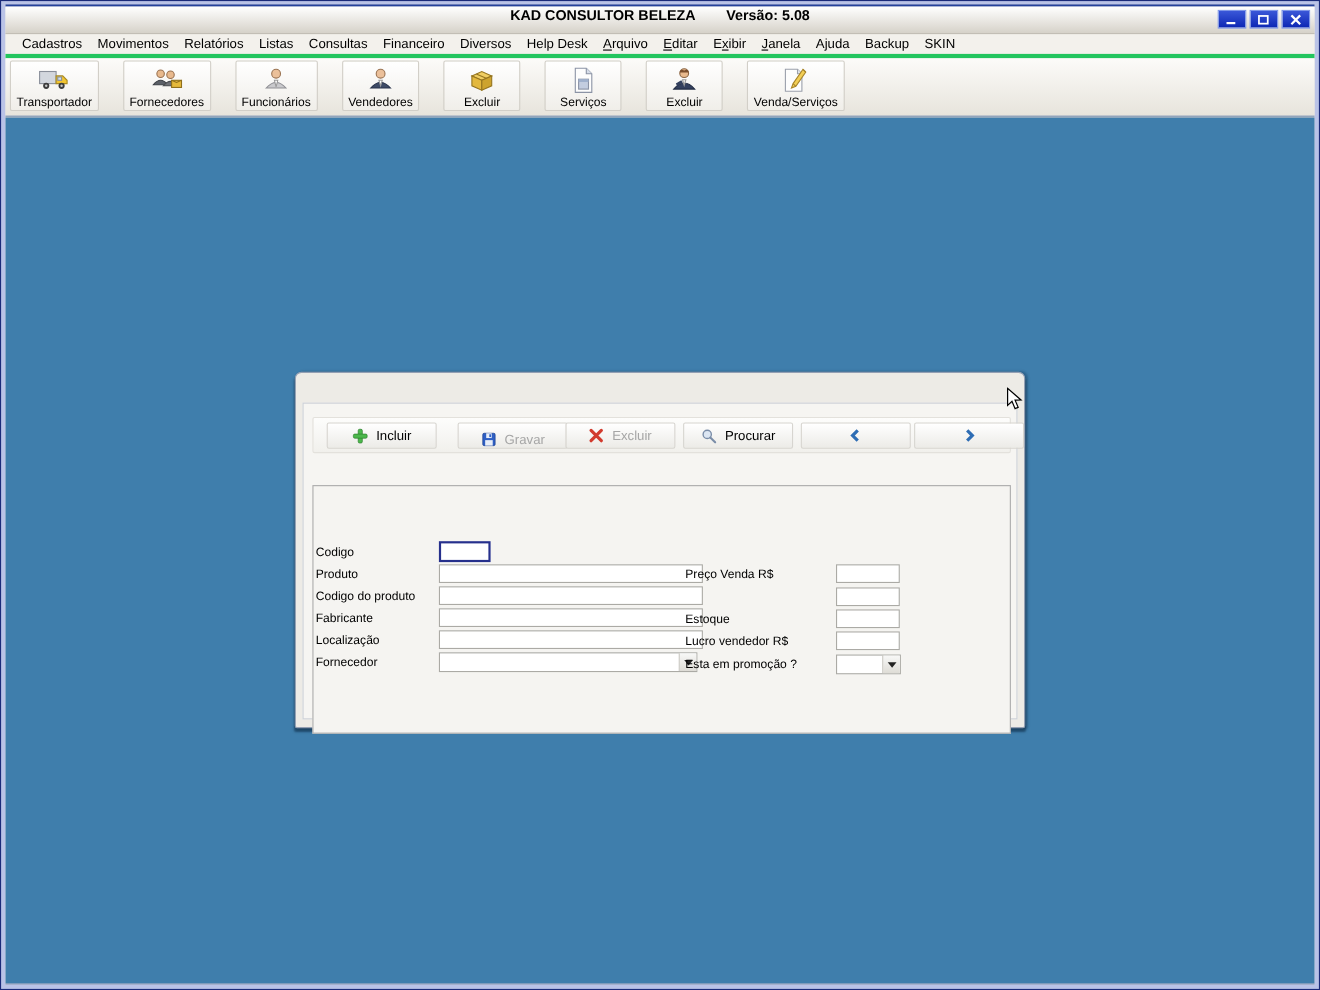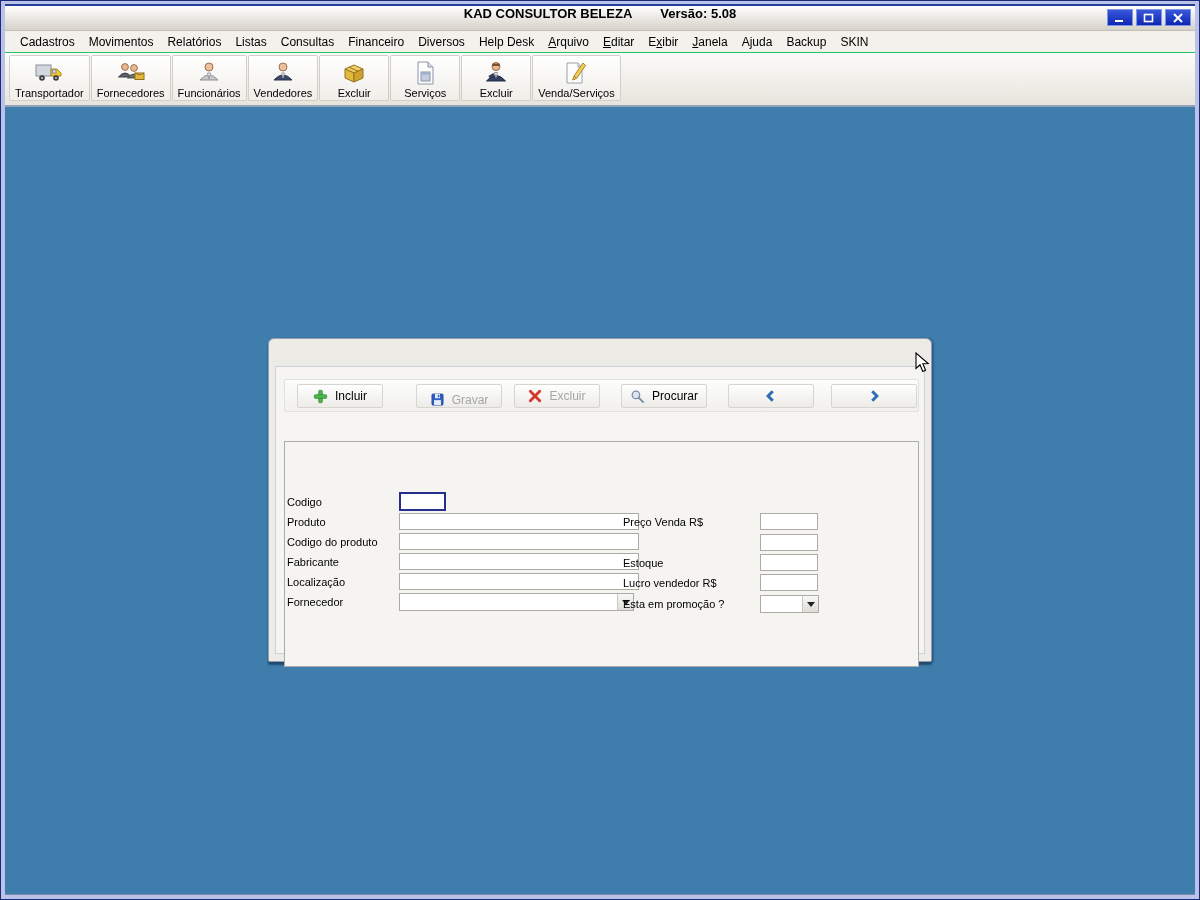--- a/index.html
+++ b/index.html
@@ -39,34 +39,34 @@
     background:linear-gradient(#3A57D8,#0D27B4);
     border:1px solid #7E96E8;
     display:flex; align-items:center; justify-content:center;
     cursor:default;
   }
   .dlg-win-btn { width:21px; height:15px; }
   
   .menubar {
     height:22px; flex:0 0 22px;
     background:#F3F1EC;
-    border-bottom:1px solid #22c55e;
+    border-bottom:4px solid #22c55e;
     display:flex; align-items:center;
     padding-left:8px;
     font-size:12px; color:#000;
   }
   .menu-item { padding:3px 7px; cursor:default; white-space:nowrap; }
   .menu-item u { text-decoration:underline; }
   
   .toolbar {
     height:54px; flex:0 0 54px;
     background:linear-gradient(#FCFBF9,#E7E4DC);
     border-bottom:2px solid #92A4BB;
     display:flex; align-items:center;
-    padding:2px 2px 4px 4px; gap:1px;
+    padding:2px 2px 4px 4px; gap:22px;
   }
   .tb-btn {
     height:46px; min-width:70px;
     border:1px solid #D2CFC8;
     background:linear-gradient(#FFFFFF,#F0EEE9);
     border-radius:2px;
     display:flex; flex-direction:column; align-items:center; justify-content:flex-end;
     padding:2px 5px 1px 5px;
     font-size:11px; color:#000;
   }
@@ -96,21 +96,21 @@
     background:#F6F5F2;
     border:1px solid #CDD1D8;
   }
   .btn-panel {
     position:absolute; left:8px; top:12px; width:635px; height:33px;
     border:1px solid #E3E1DC;
     background:linear-gradient(#FDFDFC,#F1F0EC);
     border-radius:2px;
   }
   .dlg-btn {
-    position:absolute; top:4px; width:86px; height:24px;
+    position:absolute; top:4px; width:100px; height:24px;
     border:1px solid #D7D5D0;
     background:linear-gradient(#FFFFFF,#ECEBE7);
     border-radius:2px;
     display:flex; align-items:center; justify-content:center; gap:7px;
     font-size:12px; color:#000;
   }
   .dlg-btn.disabled { color:#A6A6A6; }
   
   .tabs {
     position:absolute; left:8px; top:56px; width:635px; height:19px;

